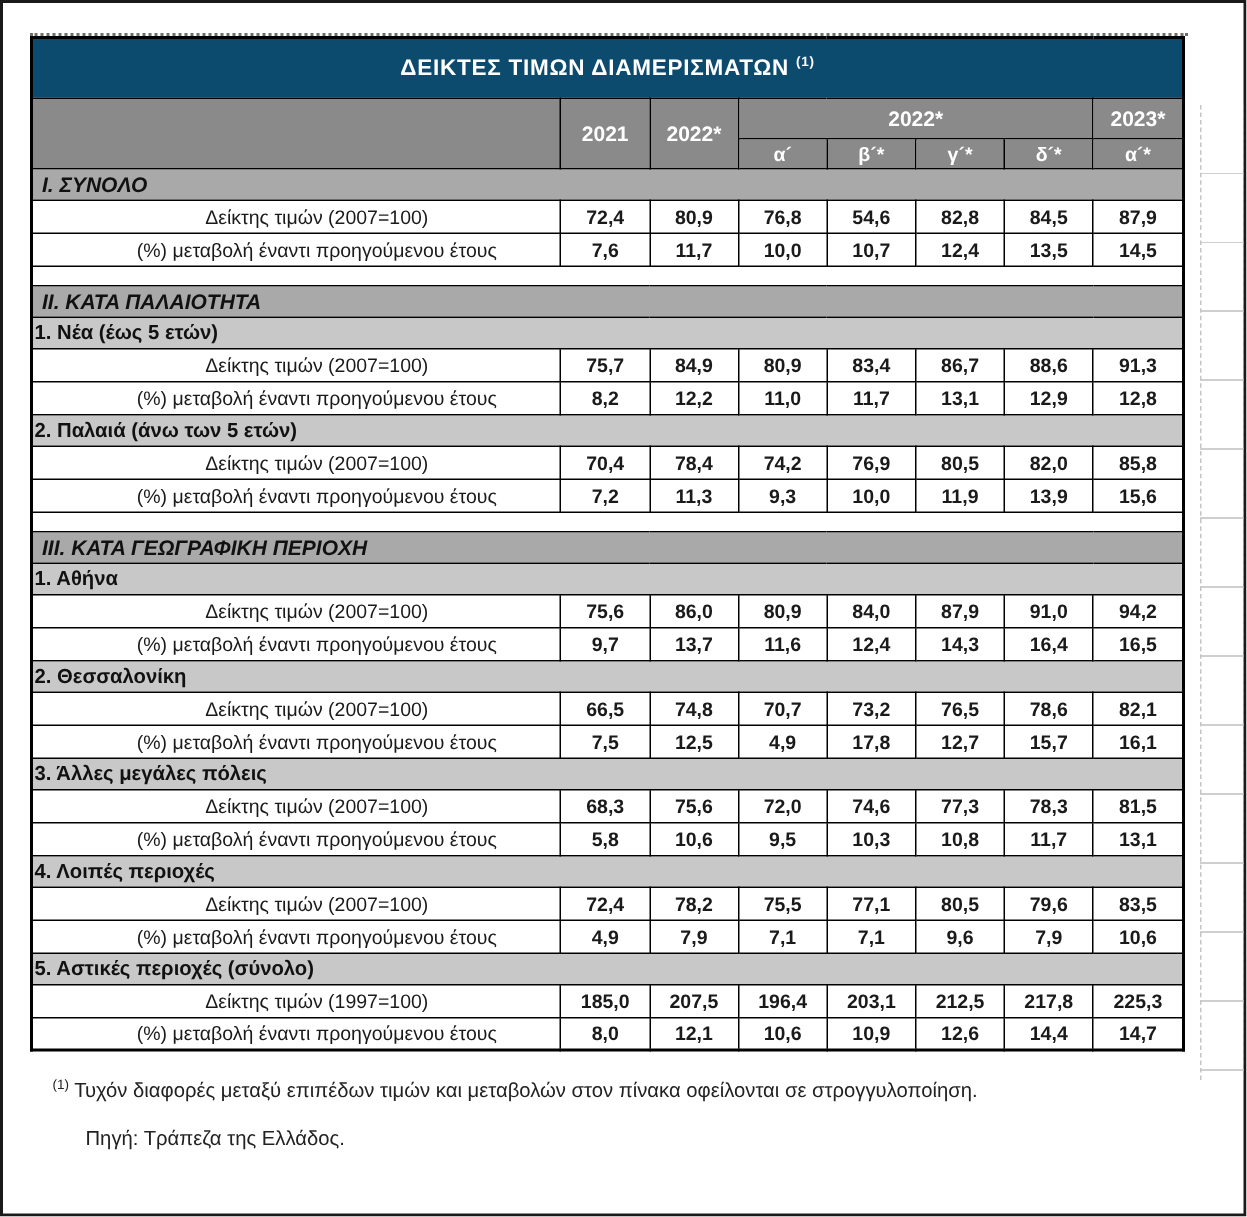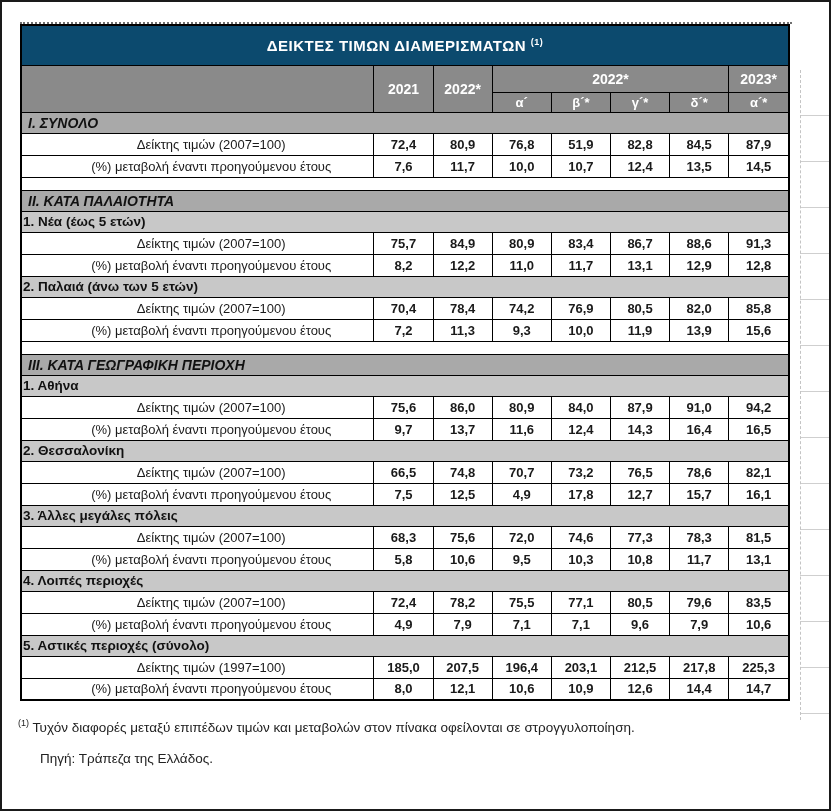--- a/index.html
+++ b/index.html
@@ -44,21 +44,21 @@
   }
   .sub {
     background:#c8c8c8; color:#111; font-weight:bold; font-size:13.5px;
     height:21px; border:1px solid #000; text-align:left;
   }
   tr.data td { height:22px; border:1px solid #000; background:#fff; font-size:13px; }
   td.lbl { padding-left:28px; text-align:center; }
   td.num { text-align:center; font-weight:bold; }
   tr.gap td { height:13px; border:none; background:#fff; }
   .notes { position:absolute; left:16px; top:716px; width:790px; font-size:13.5px; color:#222; }
-  .notes p { margin:0 0 16px 0; }
+  .notes p { margin:0 0 16px 17px; }
   .notes sup { font-size:9px; }
   .note-source { padding-left:22px; }
   .note-prov { padding-left:8px; }
 </style>
 </head>
 <body>
 
 <div class="page">
   <div class="marquee-top"></div>
   <div class="grid-strip"></div>
@@ -98,21 +98,21 @@
       </tr>
 
       <tr>
         <td colspan="8" class="sec">I. ΣΥΝΟΛΟ</td>
       </tr>
       <tr class="data">
         <td class="lbl">Δείκτης τιμών (2007=100)</td>
         <td class="num">72,4</td>
         <td class="num">80,9</td>
         <td class="num">76,8</td>
-        <td class="num">51,9</td>
+        <td class="num">54,6</td>
         <td class="num">82,8</td>
         <td class="num">84,5</td>
         <td class="num">87,9</td>
       </tr>
       <tr class="data">
         <td class="lbl">(%) μεταβολή έναντι προηγούμενου έτους</td>
         <td class="num">7,6</td>
         <td class="num">11,7</td>
         <td class="num">10,0</td>
         <td class="num">10,7</td>

